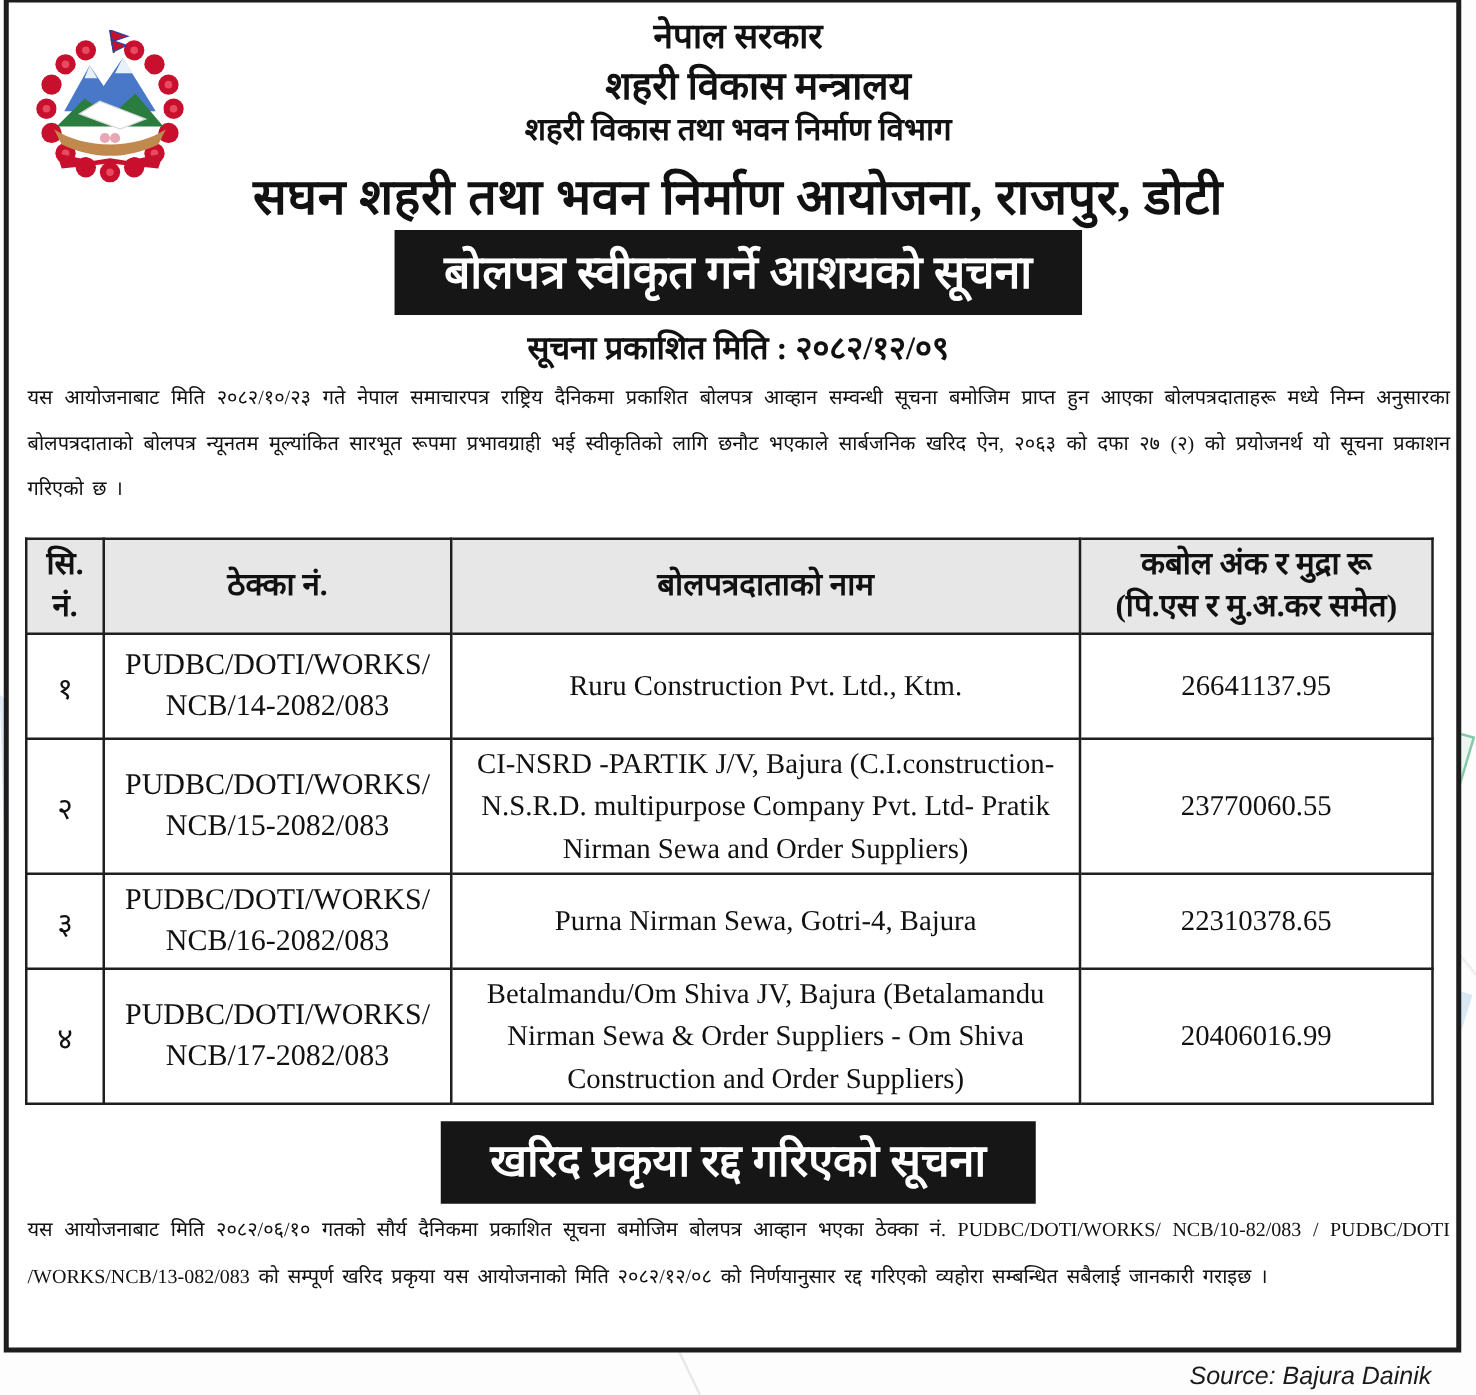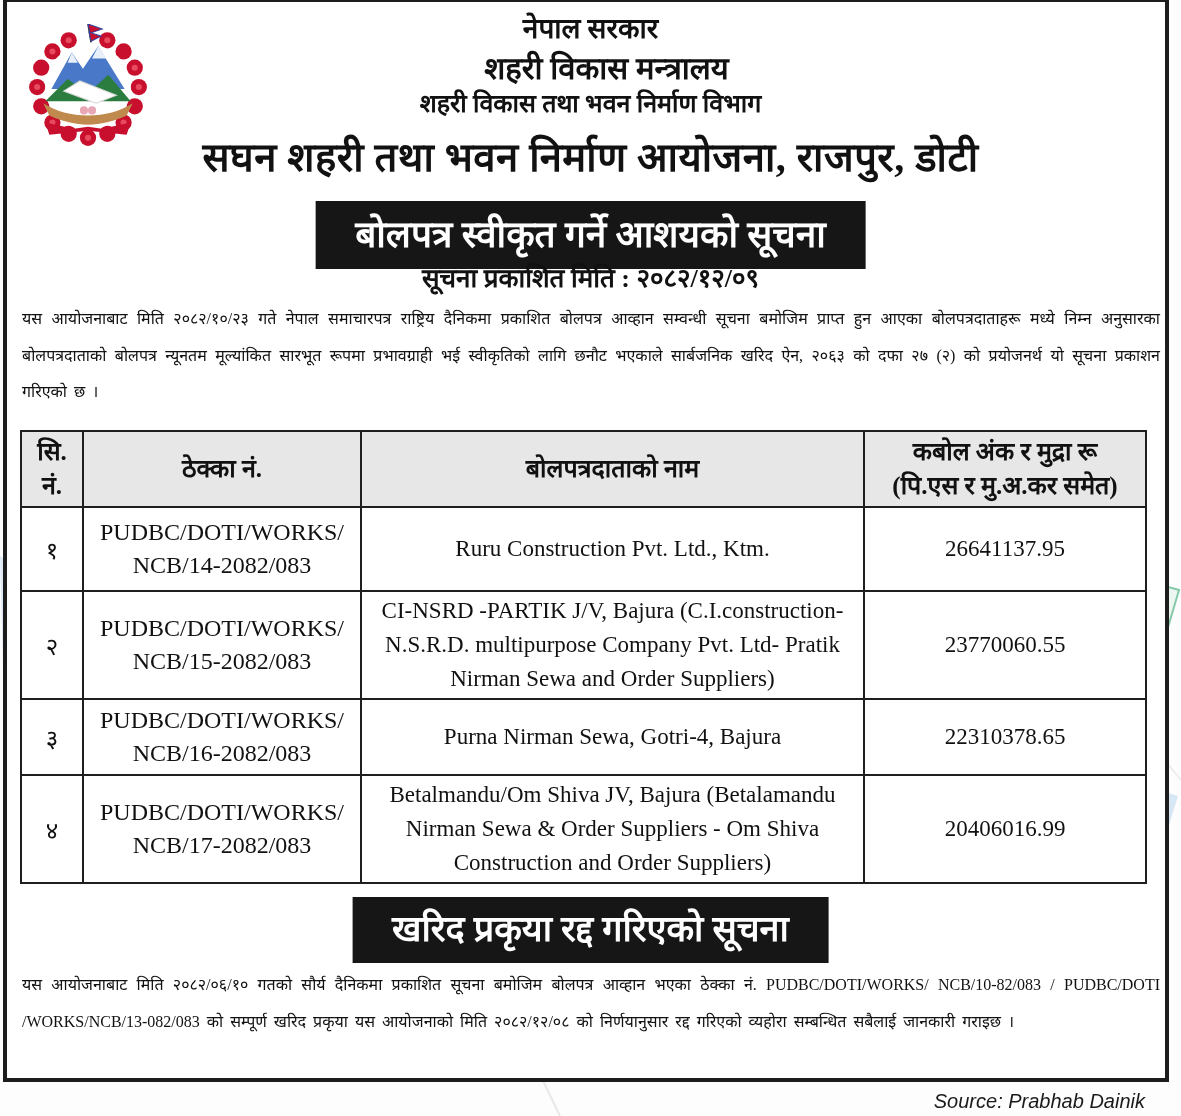--- a/index.html
+++ b/index.html
@@ -32,21 +32,21 @@
   .cline { position:absolute; left:0; width:100%; text-align:center; font-weight:bold; }
   .hdr-gov      { top:8px;   font-size:28px; }
   .hdr-ministry { top:46px;  font-size:31px;padding-left:16px; }
   .hdr-dept     { top:85px;  font-size:25px; }
   .hdr-project  { top:128px; font-size:40px; letter-spacing:0.5px; }
   .banner {
     position:absolute; left:50%; transform:translateX(-50%);
     background:#161616; color:#ffffff; font-weight:bold;
     padding:6px 40px 11px 40px; white-space:nowrap;
   }
-  .banner1 { top:201px; font-size:37px;text-align:center; }
+  .banner1 { top:184px; font-size:37px;text-align:center; }
   .banner2 { top:897px; font-size:36px;text-align:right; }
   .date-line { top:259px; font-size:26px; }
   .para {
     position:absolute; left:22px; width:1138px;
     font-size:16px; line-height:36.5px; text-align:justify; word-spacing:3px;
   }
   .para1 { top:301px; }
   .para2 { top:966px; line-height:37px; }
   table.bids {
     position:absolute; top:430px; left:20px; width:1125px;
@@ -203,15 +203,15 @@
       </td>
       <td class="bidder">Betalmandu/Om Shiva JV, Bajura (Betalamandu Nirman Sewa &amp; Order Suppliers - Om Shiva Construction and Order Suppliers)</td>
       <td class="amount">20406016.99</td>
     </tr>
   </tbody>
     </table>
 
   <div class="banner banner2">खरिद प्रकृया रद्द गरिएको सूचना</div>
   <div class="para para2">यस आयोजनाबाट मिति २०८२/०६/१० गतको सौर्य दैनिकमा प्रकाशित सूचना बमोजिम बोलपत्र आव्हान भएका ठेक्का नं. PUDBC/DOTI/WORKS/ NCB/10-82/083 / PUDBC/DOTI /WORKS/NCB/13-082/083 को सम्पूर्ण खरिद प्रकृया यस आयोजनाको मिति २०८२/१२/०८ को निर्णयानुसार रद्द गरिएको व्यहोरा सम्बन्धित सबैलाई जानकारी गराइछ ।</div>
 
-  <div class="source-line">Source: Prabhab Dainik</div>
+  <div class="source-line">Source: Bajura Dainik</div>
 
 </div>
 
 </body></html>

